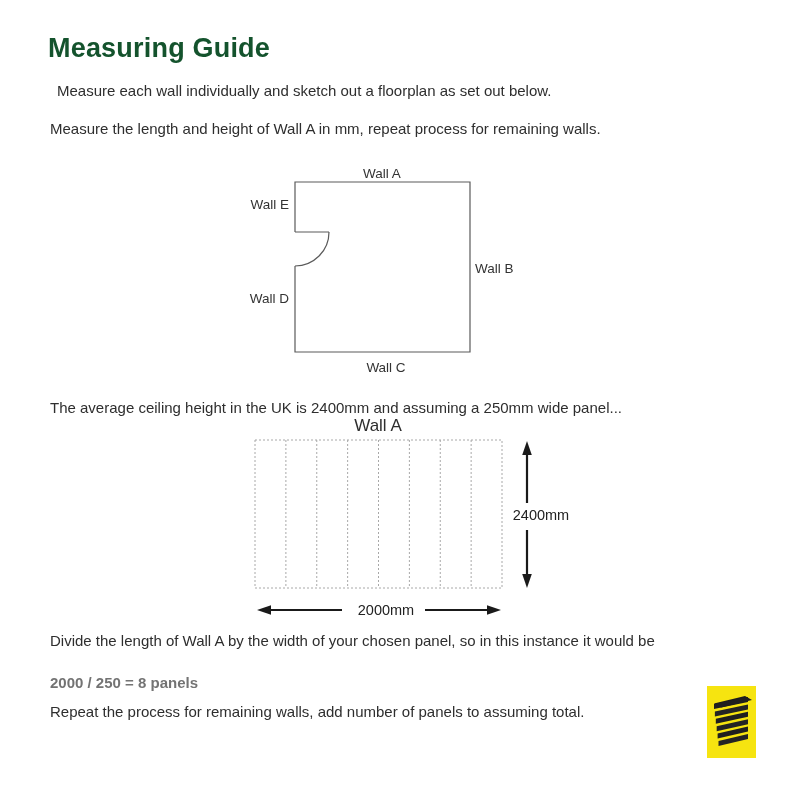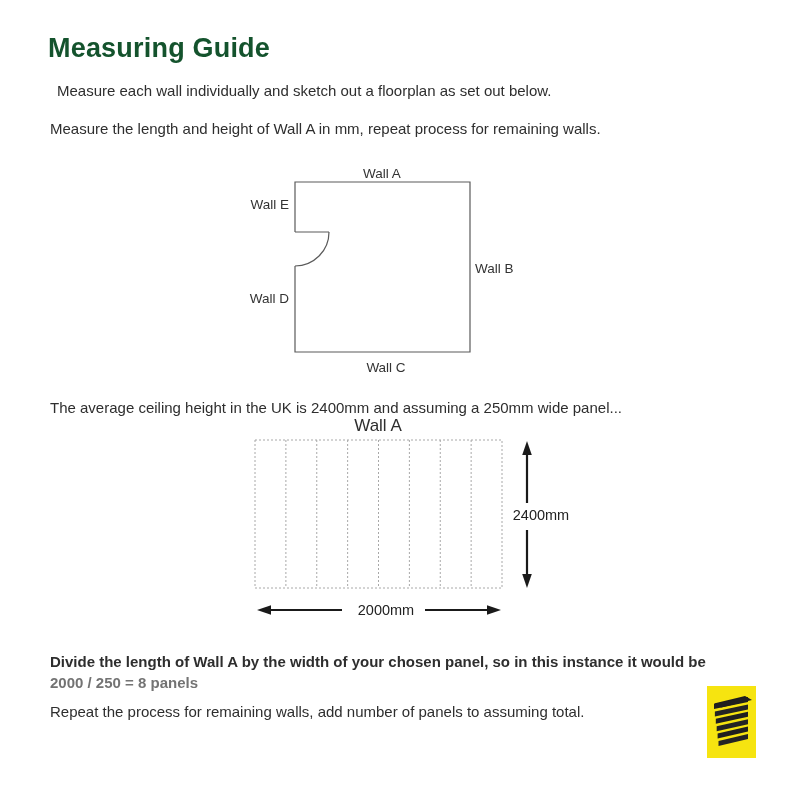--- a/index.html
+++ b/index.html
@@ -14,21 +14,21 @@
   .abs { position: absolute; }
   .title {
     left: 48px; top: 33px;
     font-size: 27px; font-weight: 700; color: #14532d;
     letter-spacing: 0.2px;
   }
   .body-text { font-size: 15px; color: #2e2e2e; white-space: nowrap; }
   .p1 { left: 50px; top: 82px; margin-left: 7px; }
   .p2 { left: 50px; top: 120px; text-align: right; }
   .p3 { left: 50px; top: 399px; }
-  .p4 { left: 50px; top: 653px; font-weight: bold; }
+  .p4 { left: 50px; top: 632px; }
   .formula { left: 50px; top: 674px; font-weight: 700; color: #737373; }
   .p5 { left: 50px; top: 703px; }
   .floorplan-svg { left: 240px; top: 158px; }
   .panel-svg { left: 245px; top: 410px; }
   .plan-line { fill: none; stroke: #5a5a5a; stroke-width: 1.2; }
   .plan-label { font-family: "Liberation Sans", sans-serif; font-size: 13.5px; fill: #333; }
   .panel-title { font-family: "Liberation Sans", sans-serif; font-size: 17px; fill: #2e2e2e; }
   .dotted { fill: none; stroke: #a8a8a8; stroke-width: 1; stroke-dasharray: 2 2; }
   .arrow-line { stroke: #1a1a1a; stroke-width: 2.2; }
   .arrow-head { fill: #1a1a1a; }

